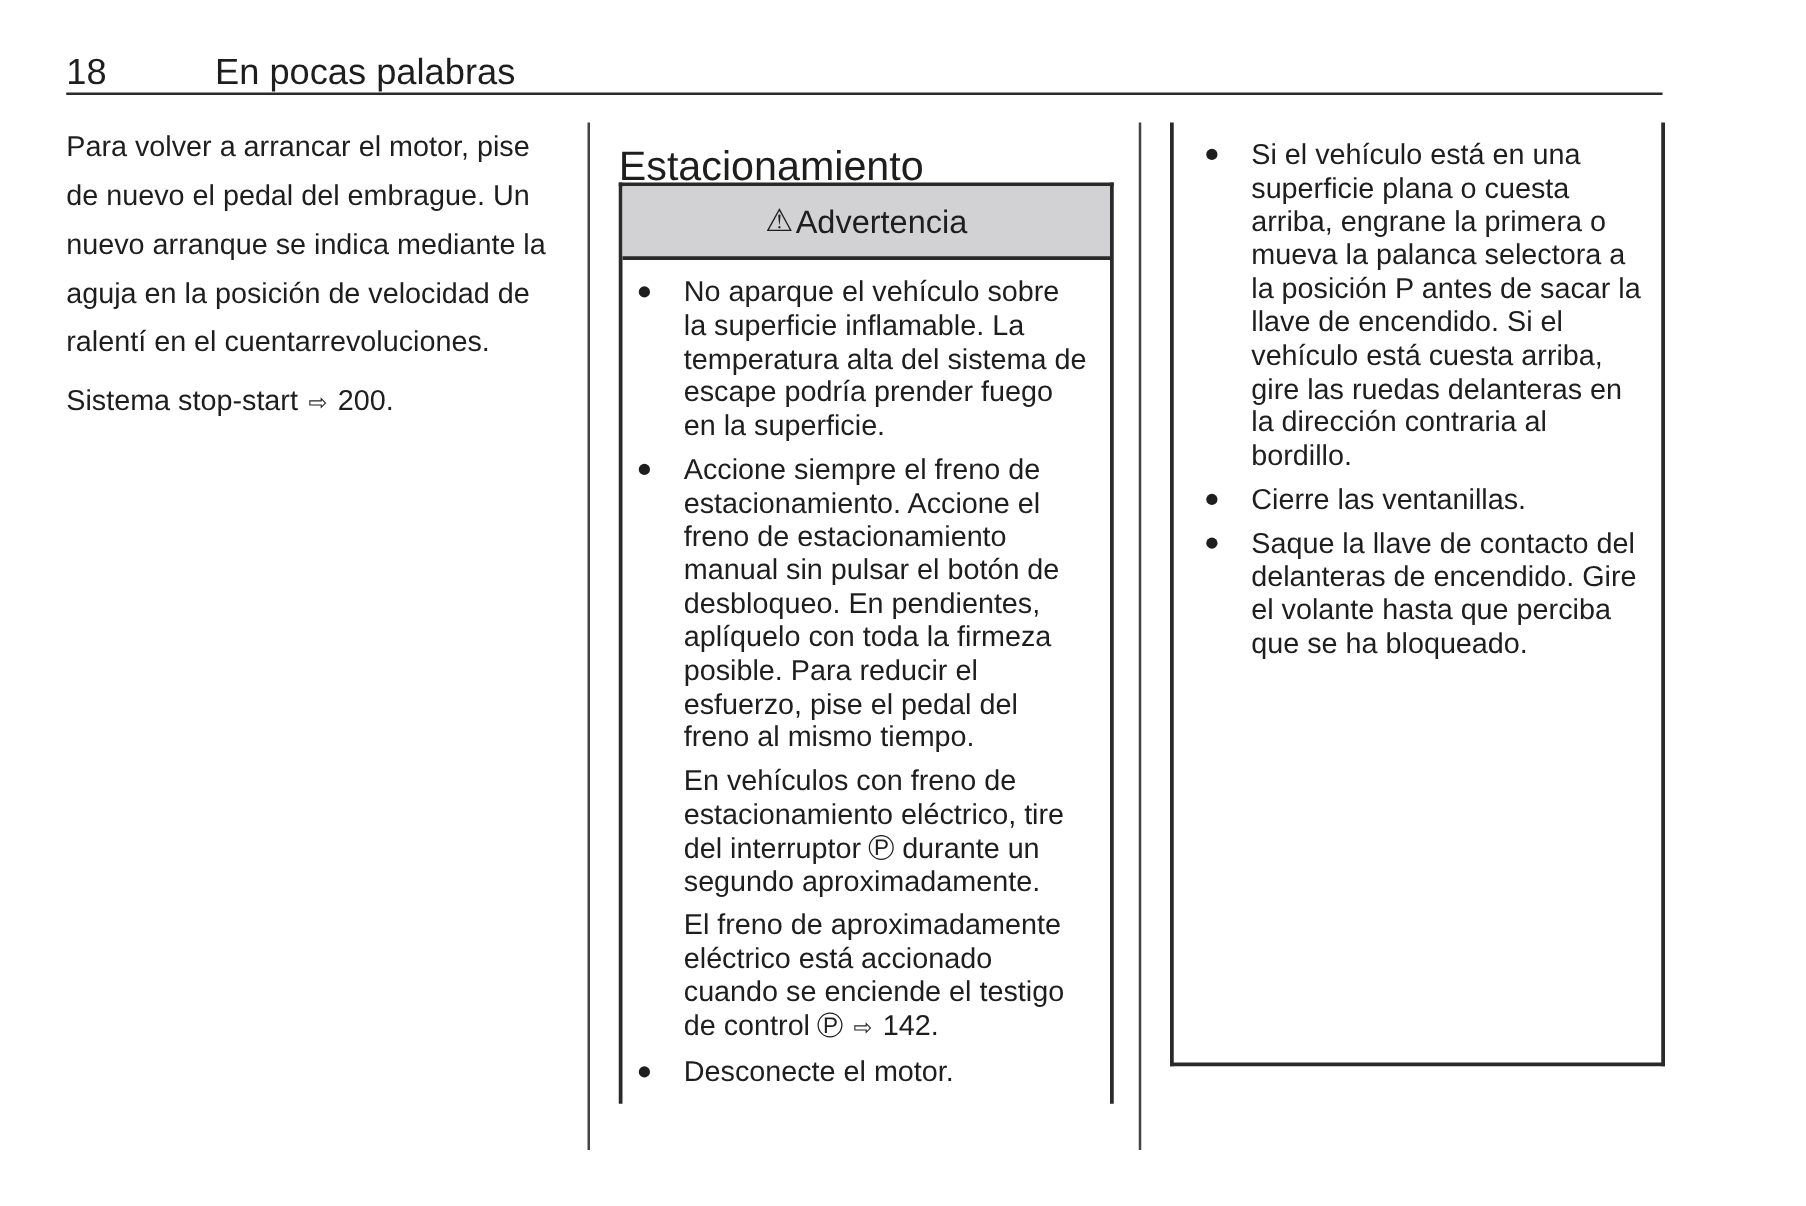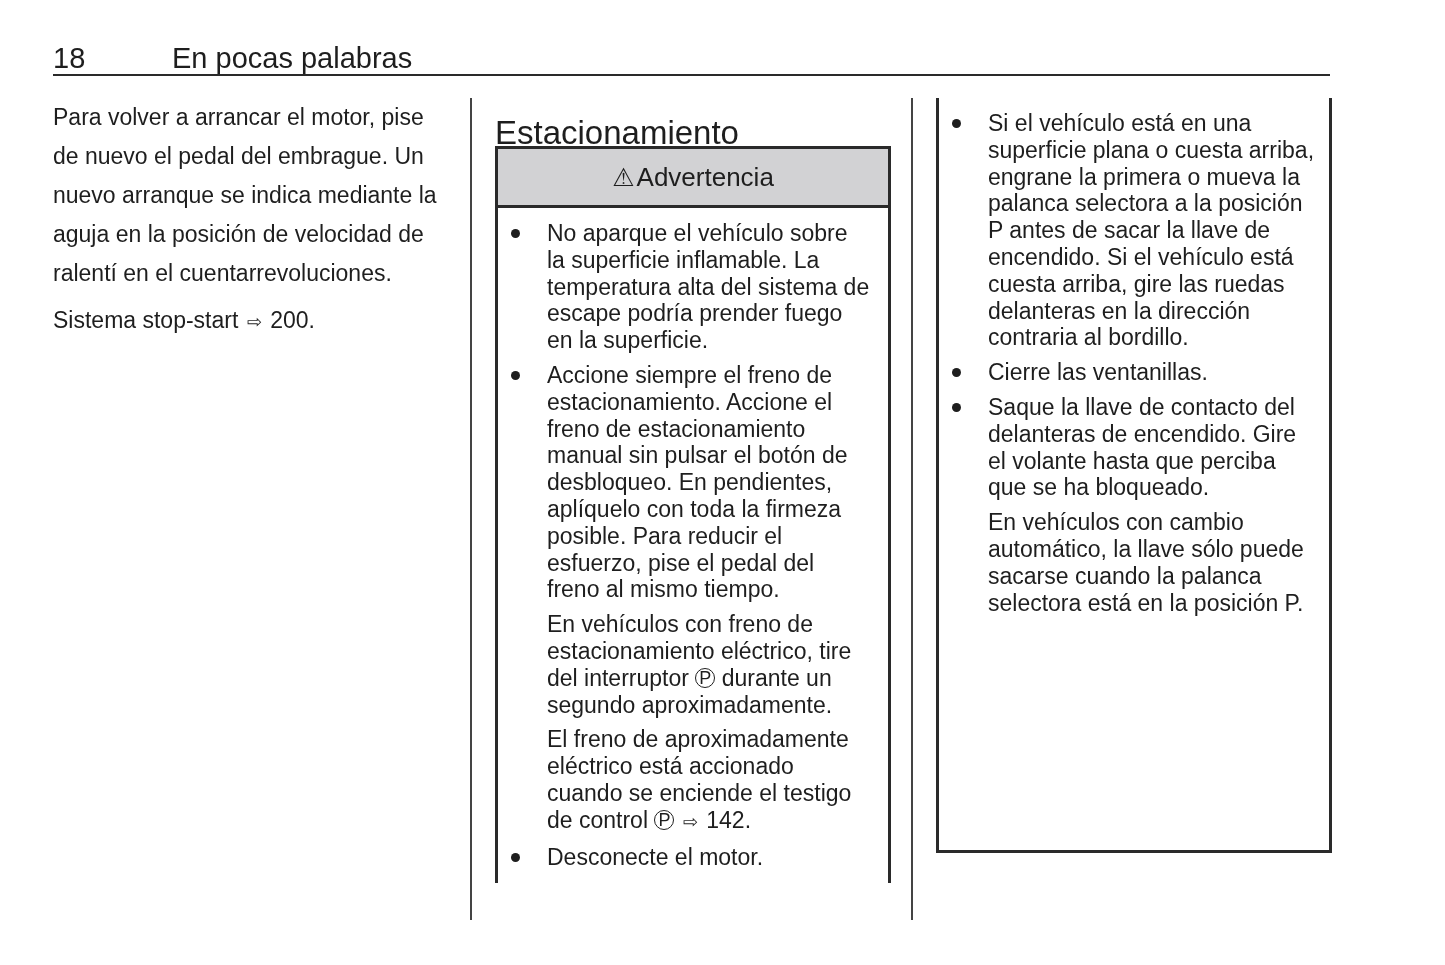--- a/index.html
+++ b/index.html
@@ -38,21 +38,21 @@
     .list li .bullet {
       position: absolute; left: 6px; top: 9px; width: 9px; height: 9px; border-radius: 50%; background: #1e1e1e;
     }
     .list li p { margin: 0 0 8px 0; }
     .warn-body { padding: 12px 18px 0 7px; font-size: 23px; line-height: 26.8px; }
 
     .cont-box {
       position: absolute; left: 936px; top: 98px; width: 390px; height: 752px;
       border-left: 3px solid #2a2a2a; border-right: 3px solid #2a2a2a; border-bottom: 3px solid #2a2a2a;
     }
-    .cont-body { padding: 12px 10px 0 7px; font-size: 23px; line-height: 26.8px; }
+    .cont-body { padding: 12px 10px 0 20px; font-size: 23px; line-height: 26.8px; }
 
     .xref { display: inline-block; font-size: 18px; margin: 0 2px; }
     .pbrake { display: inline-block; font-size: 18px; border: 1.5px solid #1e1e1e; border-radius: 50%; width: 18px; height: 18px; line-height: 18px; text-align: center; vertical-align: 2px; }
   </style>
 </head>
 <body>
 
 <div class="page-number">18</div>
 <div class="running-title">En pocas palabras</div>
 <div class="header-rule"></div>
@@ -114,17 +114,16 @@
         <span class="bullet"></span>
         <p>Si el vehículo está en una superficie plana o cuesta arriba, engrane la primera o mueva la palanca selectora a la posición P antes de sacar la llave de encendido. Si el vehículo está cuesta arriba, gire las ruedas delanteras en la dirección contraria al bordillo.</p>
       </li>
       <li>
         <span class="bullet"></span>
         <p>Cierre las ventanillas.</p>
       </li>
       <li>
         <span class="bullet"></span>
         <p>Saque la llave de contacto del delanteras de encendido. Gire el volante hasta que perciba que se ha bloqueado.</p>
-        <p>En vehículos con cambio automático, la llave sólo puede sacarse cuando la palanca selectora está en la posición P.</p>
       </li>
     </ul>
   </div>
 </div>
 
 </body></html>

